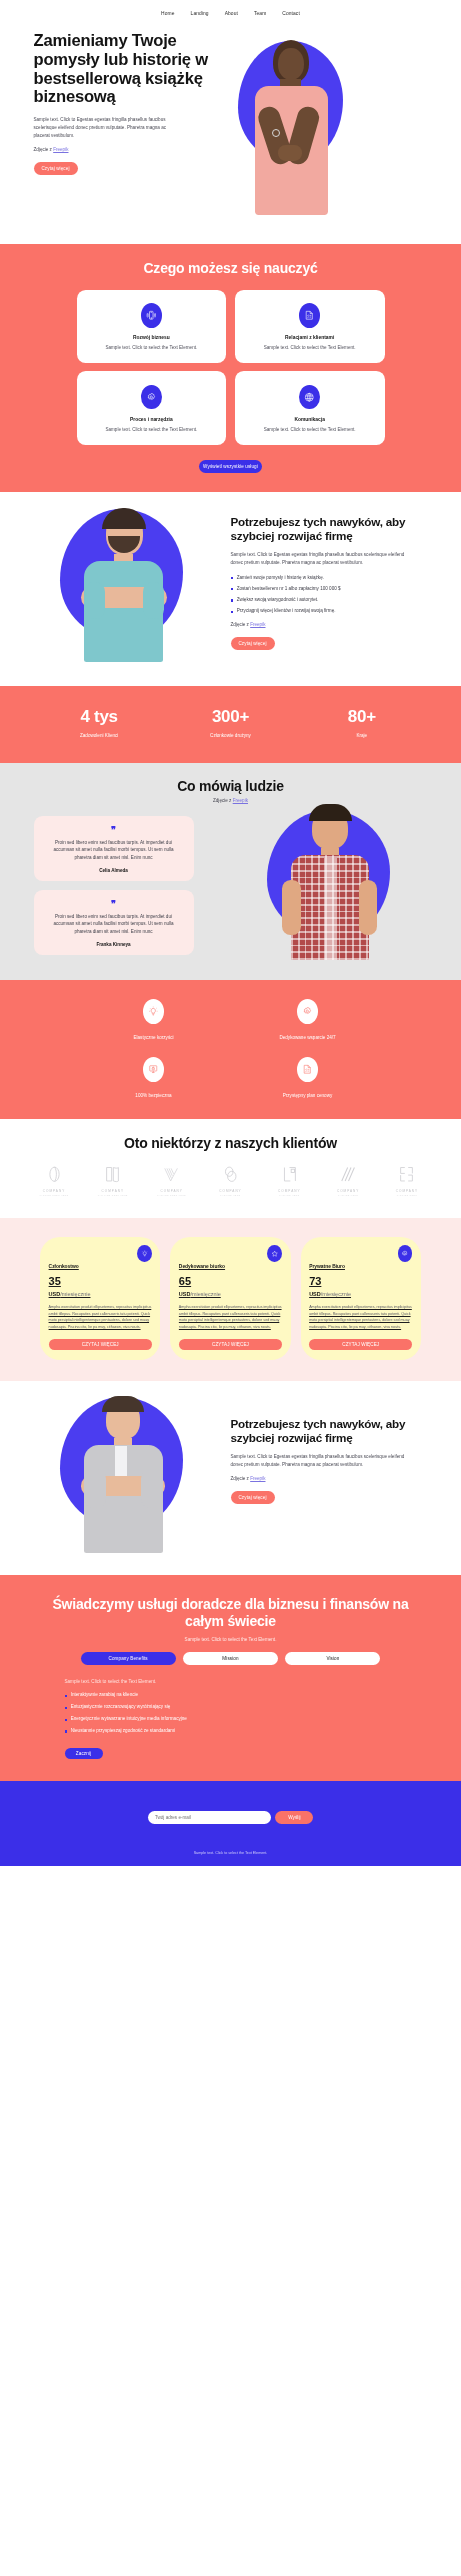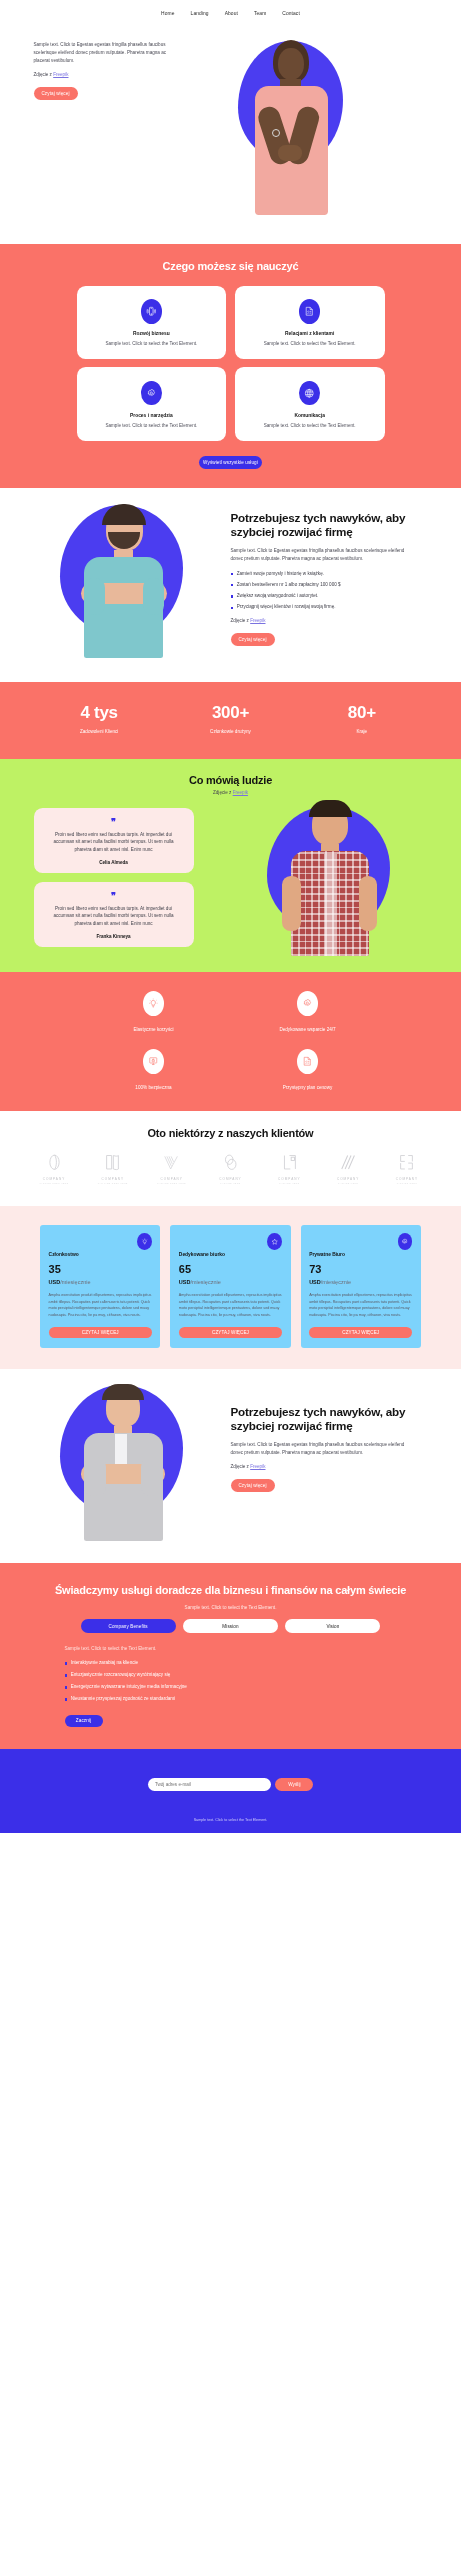--- a/index.html
+++ b/index.html
@@ -50,21 +50,21 @@
   .hero-cta { margin-top: 8.6px; }
   .blob {
     position: absolute; background: #4b3df0; border-radius: 50% 50% 46% 54% / 54% 48% 52% 46%;
   }
   .photo {
     position: absolute; background: #c8bdb4; overflow: hidden;
   }
 
   
   .sec-title {
-    text-align: center; font-size: 11px; font-weight: 700; color: #fff;
+    text-align: center; font-size: 14px; font-weight: 700; color: #fff;
     letter-spacing: -0.2px;
   }
   .sec-title.dark { color: #141414; }
 
   
   .learn { padding: 16px 0 18.5px; }
   .cards {
     display: grid; grid-template-columns: 1fr 1fr; gap: 8.6px;
     width: 308px; margin: 13.5px auto 0;
   }
@@ -102,21 +102,21 @@
 
   
   .stats { padding: 21px 0 24.6px; display: flex; }
   .stat { flex: 1; text-align: center; }
   .stat .num {
     font-size: 17px; font-weight: 700; color: #fff; letter-spacing: -0.3px;
   }
   .stat .lbl { font-size: 4.6px; color: #fff; margin-top: 6.2px; }
 
   
-  .testi { background: #bef264; padding: 14.8px 0 16px; overflow: hidden; }
+  .testi { background: #e5e5e5; padding: 14.8px 0 16px; overflow: hidden; }
   .testi-head { text-align: center; }
   .testi-head .credit { margin-top: 4.9px; }
   .tcards { width: 160px; margin-top: 12.3px; }
   .tcard {
     background: #fdeae8; border-radius: 8.6px; padding: 9.8px 12.3px 8.6px;
     text-align: center; margin-bottom: 8.6px;
   }
   .quote-mark { font-size: 9.2px; color: #3b2fe8; font-weight: 700; line-height: 1; }
   .tcard p { font-size: 4.6px; color: #3f3f49; line-height: 1.62; margin-top: 4.3px; }
   .tcard .who { font-size: 4.6px; font-weight: 700; color: #141414; margin-top: 6.2px; }
@@ -136,21 +136,21 @@
   .clients { background: #fff; padding: 16px 0 22px; }
   .logos { display: flex; justify-content: space-between; width: 394px; margin: 14.8px auto 0; }
   .logo { width: 41px; text-align: center; opacity: .55; }
   .logo svg { width: 17px; height: 18.5px; }
   .logo .nm { font-size: 3.1px; letter-spacing: 1px; color: #8d8d95; margin-top: 3.1px; }
   .logo .tl { font-size: 1.8px; letter-spacing: 0.6px; color: #b5b5bb; margin-top: 1.2px; }
 
   
   .pricing { padding: 18.5px 0 21px; }
   .pgrid { display: grid; grid-template-columns: repeat(3,1fr); gap: 9.8px; width: 381px; margin: 0 auto; }
-  .pcard { background: #7dd3fc; border-radius: 3px; padding: 11px 8.6px 9.8px; position: relative; }
+  .pcard { background: #fef9c3; border-radius: 20px; padding: 11px 8.6px 9.8px; position: relative; text-decoration: underline; }
   .picon {
     position: absolute; right: 8.6px; top: 8.6px;
     width: 14.8px; height: 17px; border-radius: 50%; background: #3b2fe8;
     display: flex; align-items: center; justify-content: center;
   }
   .picon svg { width: 7.4px; height: 7.4px; }
   .pcard h3 { font-size: 4.9px; font-weight: 700; color: #141414; margin-top: 16px; }
   .price { margin-top: 6.2px; }
   .price .amt { font-size: 11px; font-weight: 700; color: #141414; }
   .price .cur { font-size: 5.5px; font-weight: 700; color: #141414; }
@@ -207,20 +207,21 @@
         <div style="position:absolute;left:29.5px;top:42px;width:21px;height:11px;background:#6b4a33;"></div>
         <div style="position:absolute;left:4.9px;top:49px;width:73px;height:129px;background:#f2a9a0;border-radius:13.5px 13.5px 3.7px 3.7px;"></div>
         <div style="position:absolute;left:13.5px;top:69px;width:22px;height:59px;background:#6b4a33;border-radius:11px;transform:rotate(-18deg);"></div>
         <div style="position:absolute;left:41px;top:69px;width:22px;height:59px;background:#6b4a33;border-radius:11px;transform:rotate(16deg);"></div>
         <div style="position:absolute;left:27px;top:108px;width:24.6px;height:16px;background:#7a5539;border-radius:7.4px;"></div>
         <div style="position:absolute;left:21px;top:92px;width:8px;height:8px;border:1.2px solid #d8d8d8;border-radius:50%;"></div>
       </div>
     </div>
 
     <div class="hero-text">
+      <h1 class="h1">Zamieniamy Twoje pomysły lub historię w bestsellerową książkę biznesową</h1>
       <p class="lead">Sample text. Click to Egestas egestas fringilla phasellus faucibus scelerisque eleifend donec pretium vulputate. Pharetra magna ac placerat vestibulum.</p>
       <p class="credit">
         <span>Zdjęcie z </span><a href="#" class="lk">Freepik</a>
       </p>
       <div class="hero-cta">
         <a href="#" class="btn btn-coral">Czytaj więcej</a>
       </div>
     </div>
   </div>
 </section>

